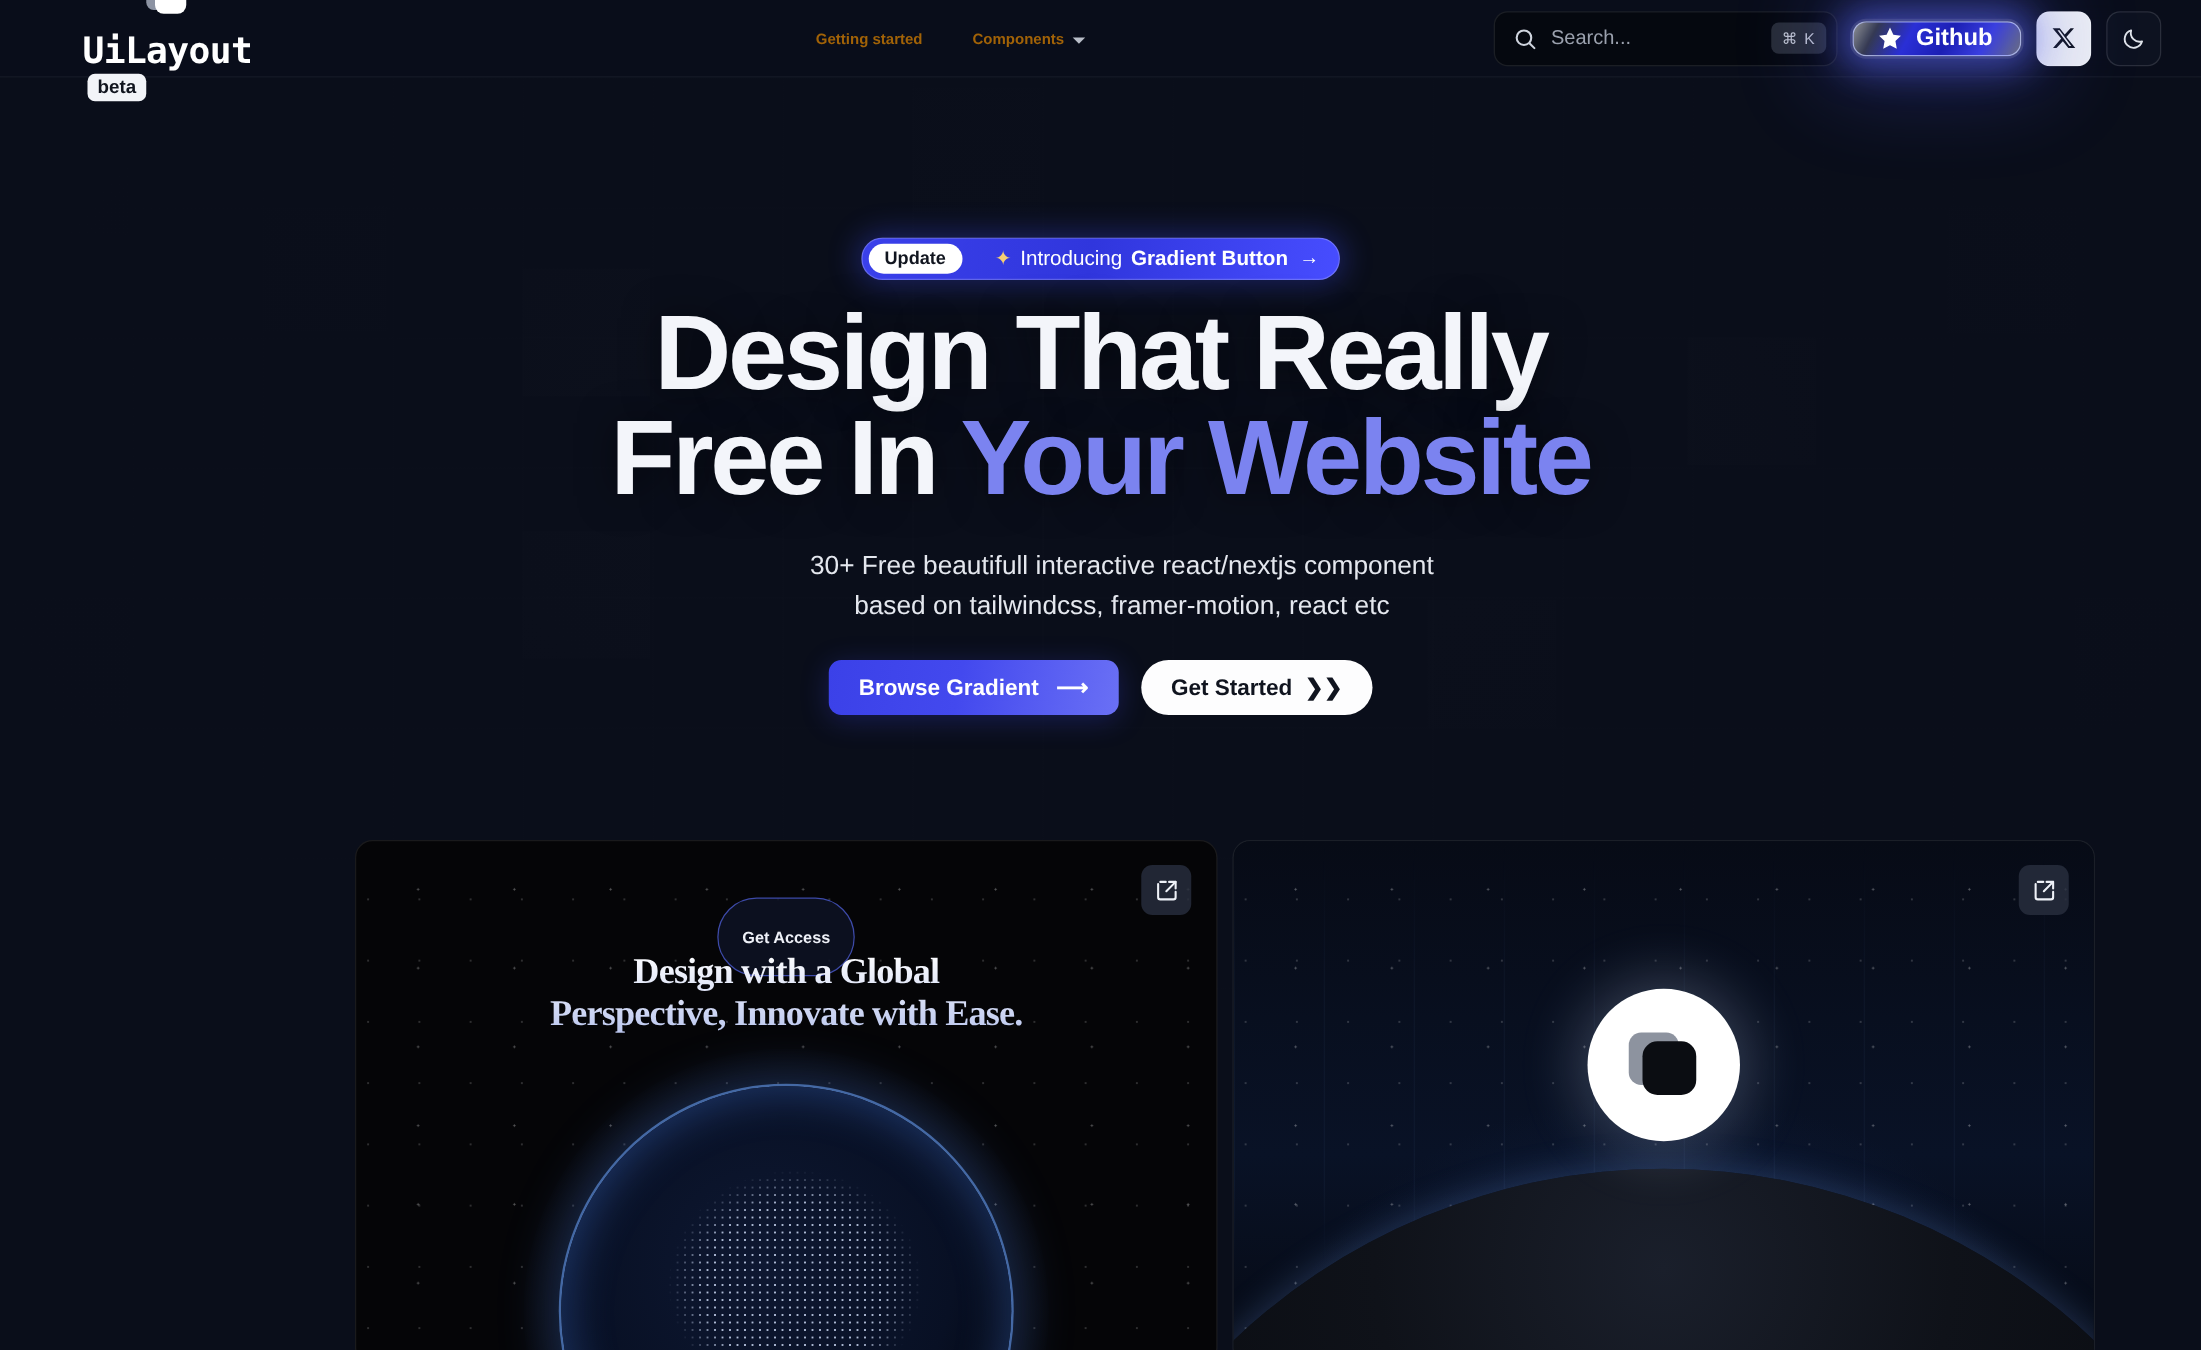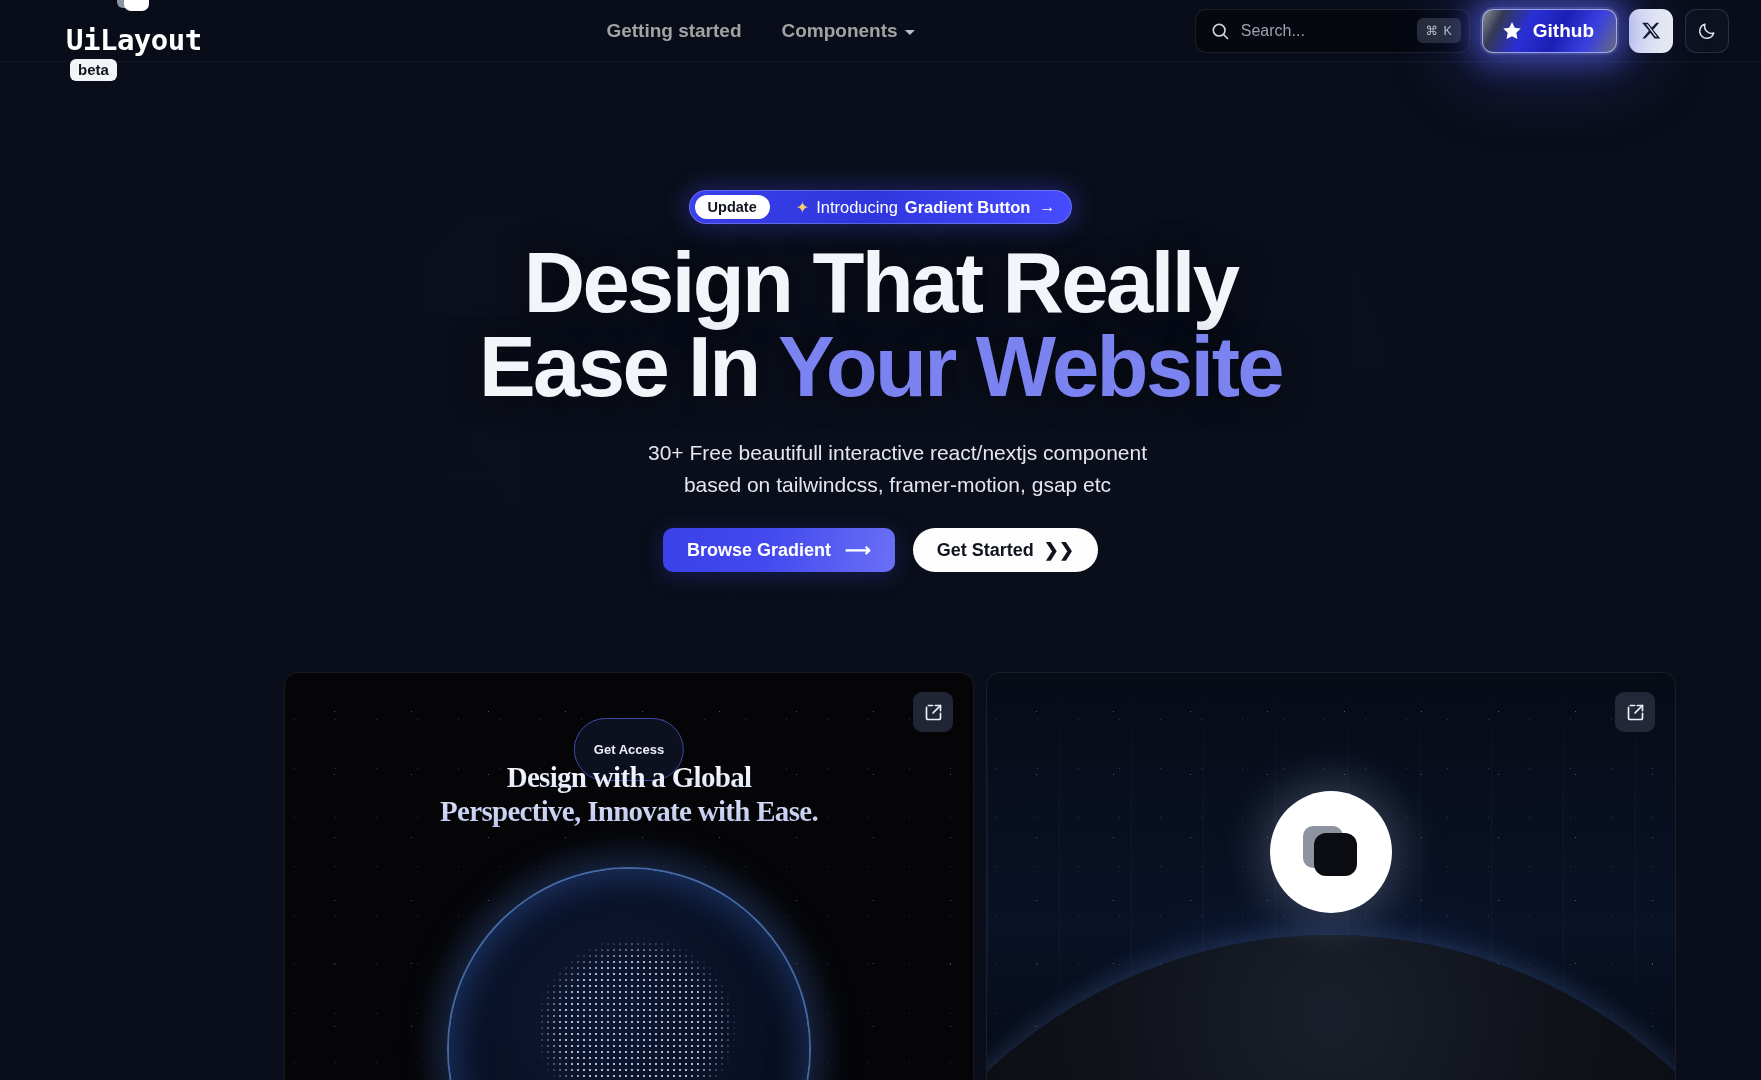--- a/index.html
+++ b/index.html
@@ -103,22 +103,22 @@
   .nav-center {
     position: absolute;
     left: 50%;
     transform: translateX(-50%);
     display: flex;
     align-items: center;
     gap: 40px;
     margin-left: -120px;
   }
   .nav-link {
-    color: #a3a3a3;
-    font-size: 19px;
+    color: #a16207;
+    font-size: 12px;
     font-weight: 600;
     cursor: pointer;
     display: flex;
     align-items: center;
     gap: 7px;
     white-space: nowrap;
   }
   .chev {
     width: 0; height: 0;
     border-left: 5px solid transparent;
@@ -157,21 +157,21 @@
     color: #c0c5d0;
     border-radius: 6px;
     font-size: 12.5px;
     padding: 5px 8px;
     letter-spacing: 1px;
     white-space: nowrap;
   }
 
   .github-btn {
     position: relative;
-    height: 44px;
+    height: 28px;
     padding: 0 22px 0 18px;
     border-radius: 11px;
     display: flex;
     align-items: center;
     gap: 10px;
     color: #fff;
     font-size: 19px;
     font-weight: 700;
     cursor: pointer;
     border: 1.5px solid rgba(190,200,255,0.75);
@@ -545,26 +545,26 @@
       <span class="update-text">
         <span class="spark">✦</span>
         <span>Introducing</span>
         <b>Gradient Button</b>
         <span class="arrow-r">→</span>
       </span>
     </div>
 
     <h1 class="hero-title">
       <span>Design That Really</span><br>
-      <span>Ease In </span><span class="accent">Your Website</span>
+      <span>Free In </span><span class="accent">Your Website</span>
     </h1>
 
     <p class="hero-sub">
       <span>30+ Free beautifull interactive react/nextjs component</span><br>
-      <span>based on tailwindcss, framer-motion, gsap etc</span>
+      <span>based on tailwindcss, framer-motion, react etc</span>
     </p>
 
     <div class="hero-actions">
       <button class="btn-primary">
         <span>Browse Gradient</span>
         <span>⟶</span>
       </button>
       <button class="btn-secondary">
         <span>Get Started</span>
         <span>❯❯</span>

